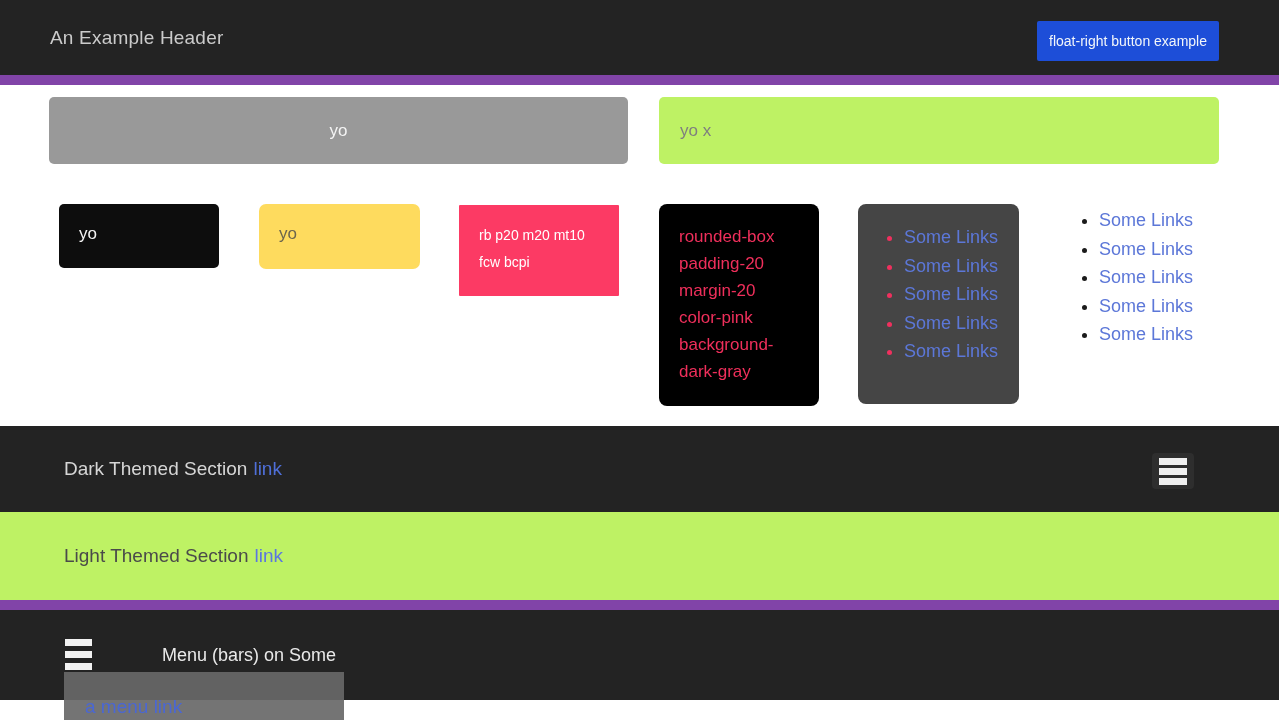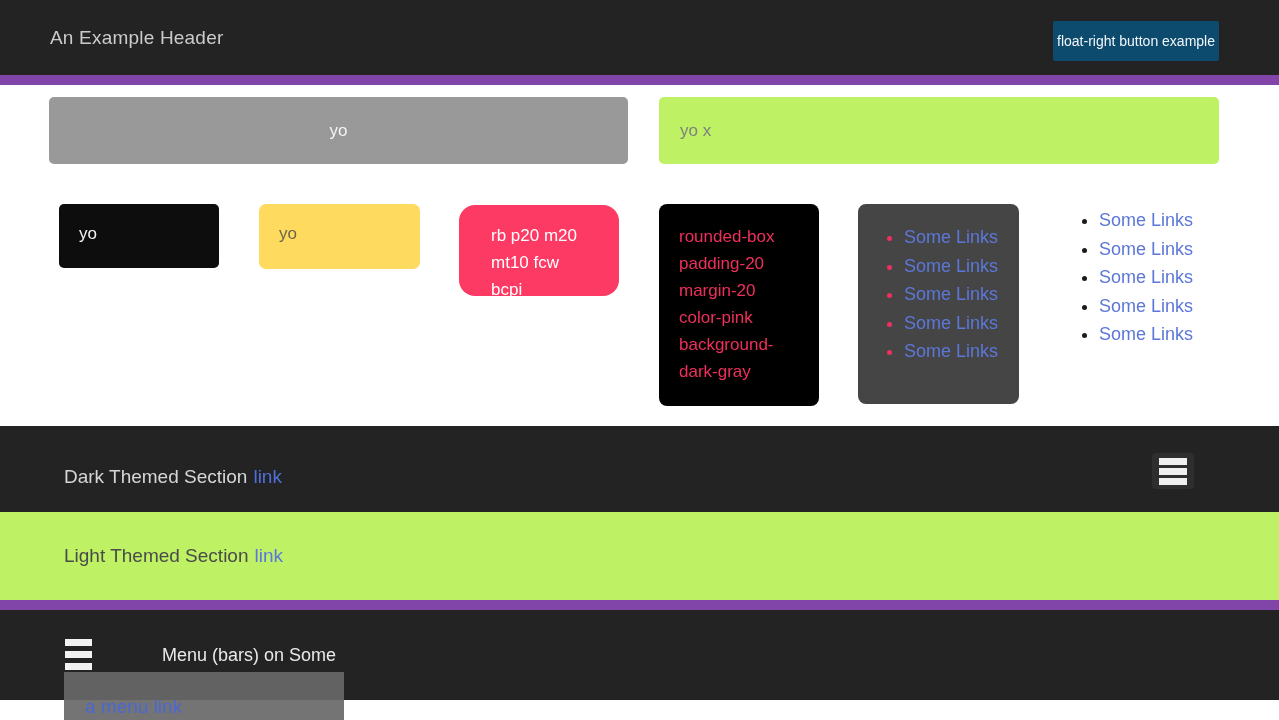--- a/index.html
+++ b/index.html
@@ -16,23 +16,23 @@
     left: 0; top: 0; width: 1279px; height: 75px;
     background: #232323;
   }
   .header-title {
     position: absolute; left: 50px; top: 0; height: 75px;
     display: flex; align-items: center;
     color: #cbcbcb; font-size: 19px; letter-spacing: 0.2px;
   }
   .header-btn {
     position: absolute; right: 60px; top: 21px; height: 40px;
-    background: #0c4a6e; color: #f2f6fa;
+    background: #1d4ed8; color: #f2f6fa;
     border: none; border-radius: 2px;
-    font-size: 14px; padding: 0 4px;
+    font-size: 14px; padding: 0 12px;
     font-family: "Liberation Sans", sans-serif;
     cursor: pointer;
   }
 
   .purple-bar { left: 0; width: 1279px; height: 10px; background: #8144a8; }
   .purple-bar.one { top: 75px; }
   .purple-bar.two { top: 600px; }
 
   
   .main { left: 0; top: 85px; width: 1279px; height: 341px; background: #ffffff; }
@@ -57,23 +57,23 @@
     padding: 20px;
   }
   .yellow-box {
     left: 259px; top: 119px; width: 161px; height: 65px;
     background: #fedb5e; border-radius: 7px;
     color: #6b654d; font-size: 17px;
     padding: 20px;
   }
   .pink-box {
     left: 459px; top: 120px; width: 160px; height: 91px;
-    background: #fc3a64; border-radius: 16px;
-    color: #ffffff; font-size: 17px; line-height: 27px;
-    padding: 17px 32px;
+    background: #fc3a64; border-radius: 1px;
+    color: #ffffff; font-size: 14px; line-height: 27px;
+    padding: 17px 20px;
   }
   .dark-pink-box {
     left: 659px; top: 119px; width: 160px; height: 202px;
     background: #000000; border-radius: 8px;
     color: #ef2f5b; font-size: 17px; line-height: 27px;
     padding: 19px 20px;
     overflow-wrap: break-word;
   }
   .dark-links-box {
     left: 858px; top: 119px; width: 161px; height: 200px;
@@ -91,21 +91,21 @@
   
   .dark-section {
     left: 0; top: 426px; width: 1279px; height: 86px;
     background: #232323;
   }
   .section-text {
     position: absolute; left: 64px; top: 0; height: 100%;
     display: flex; align-items: center;
     font-size: 19px;
   }
-  .dark-section .section-text { color: #d6d6d6; margin-top: 8px; }
+  .dark-section .section-text { color: #d6d6d6; }
   .section-text a { text-decoration: none; margin-left: 6px; }
   .dark-section .section-text a { color: #4f6fd8; }
 
   .burger-btn {
     position: absolute; right: 85px; top: 27px;
     width: 42px; height: 36px;
     background: #2e2e2e; border: none; border-radius: 4px;
     display: flex; flex-direction: column; justify-content: center;
     gap: 3px; padding: 0 7px; cursor: pointer;
   }

